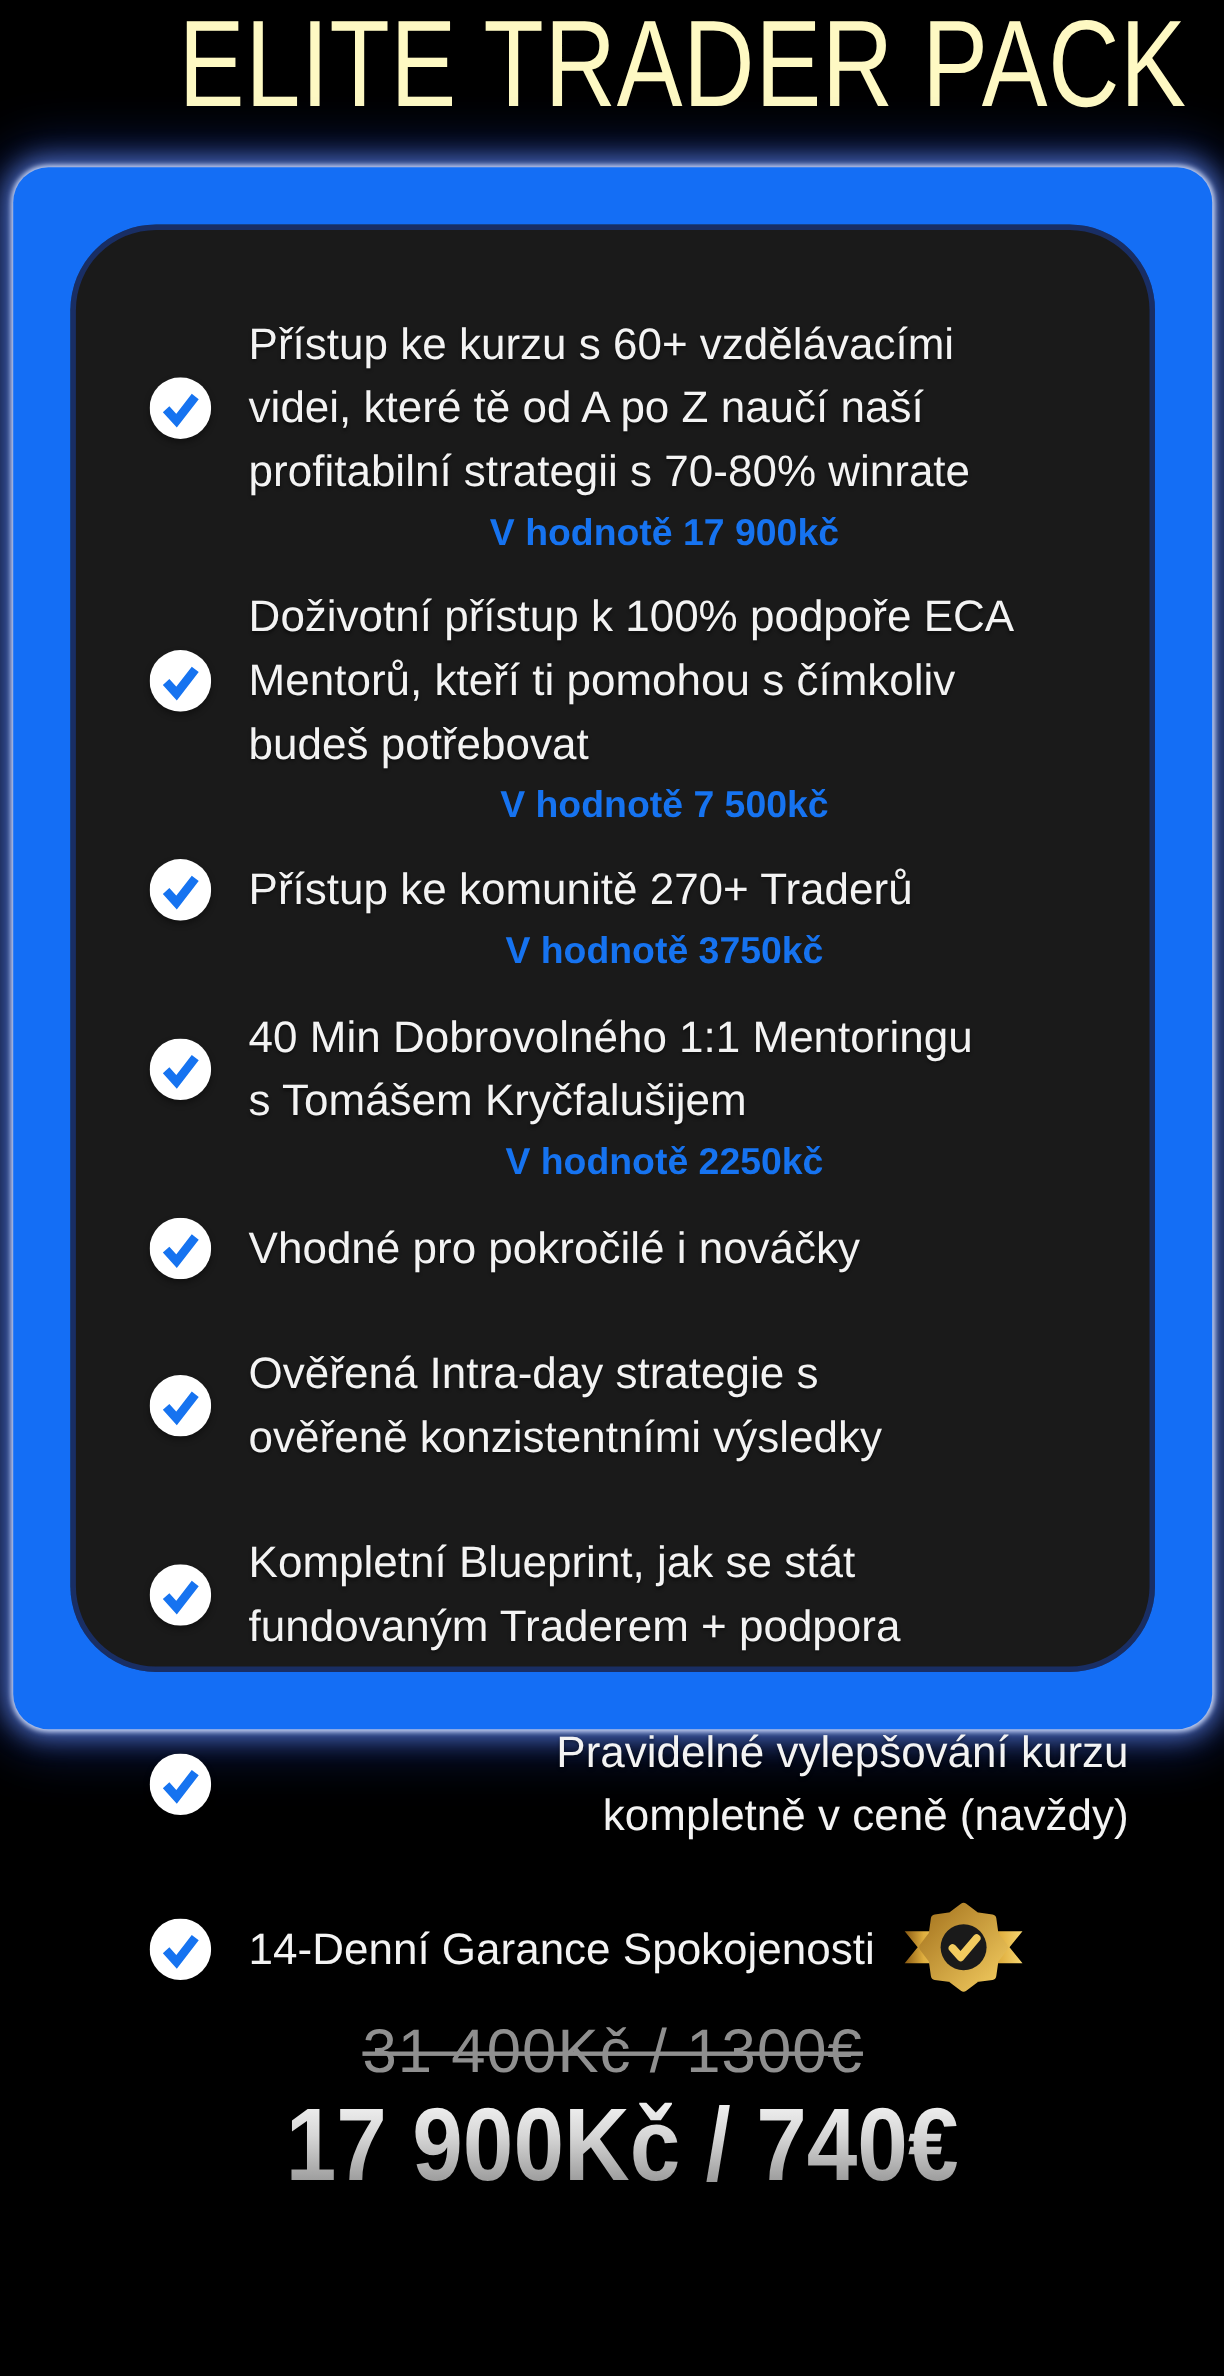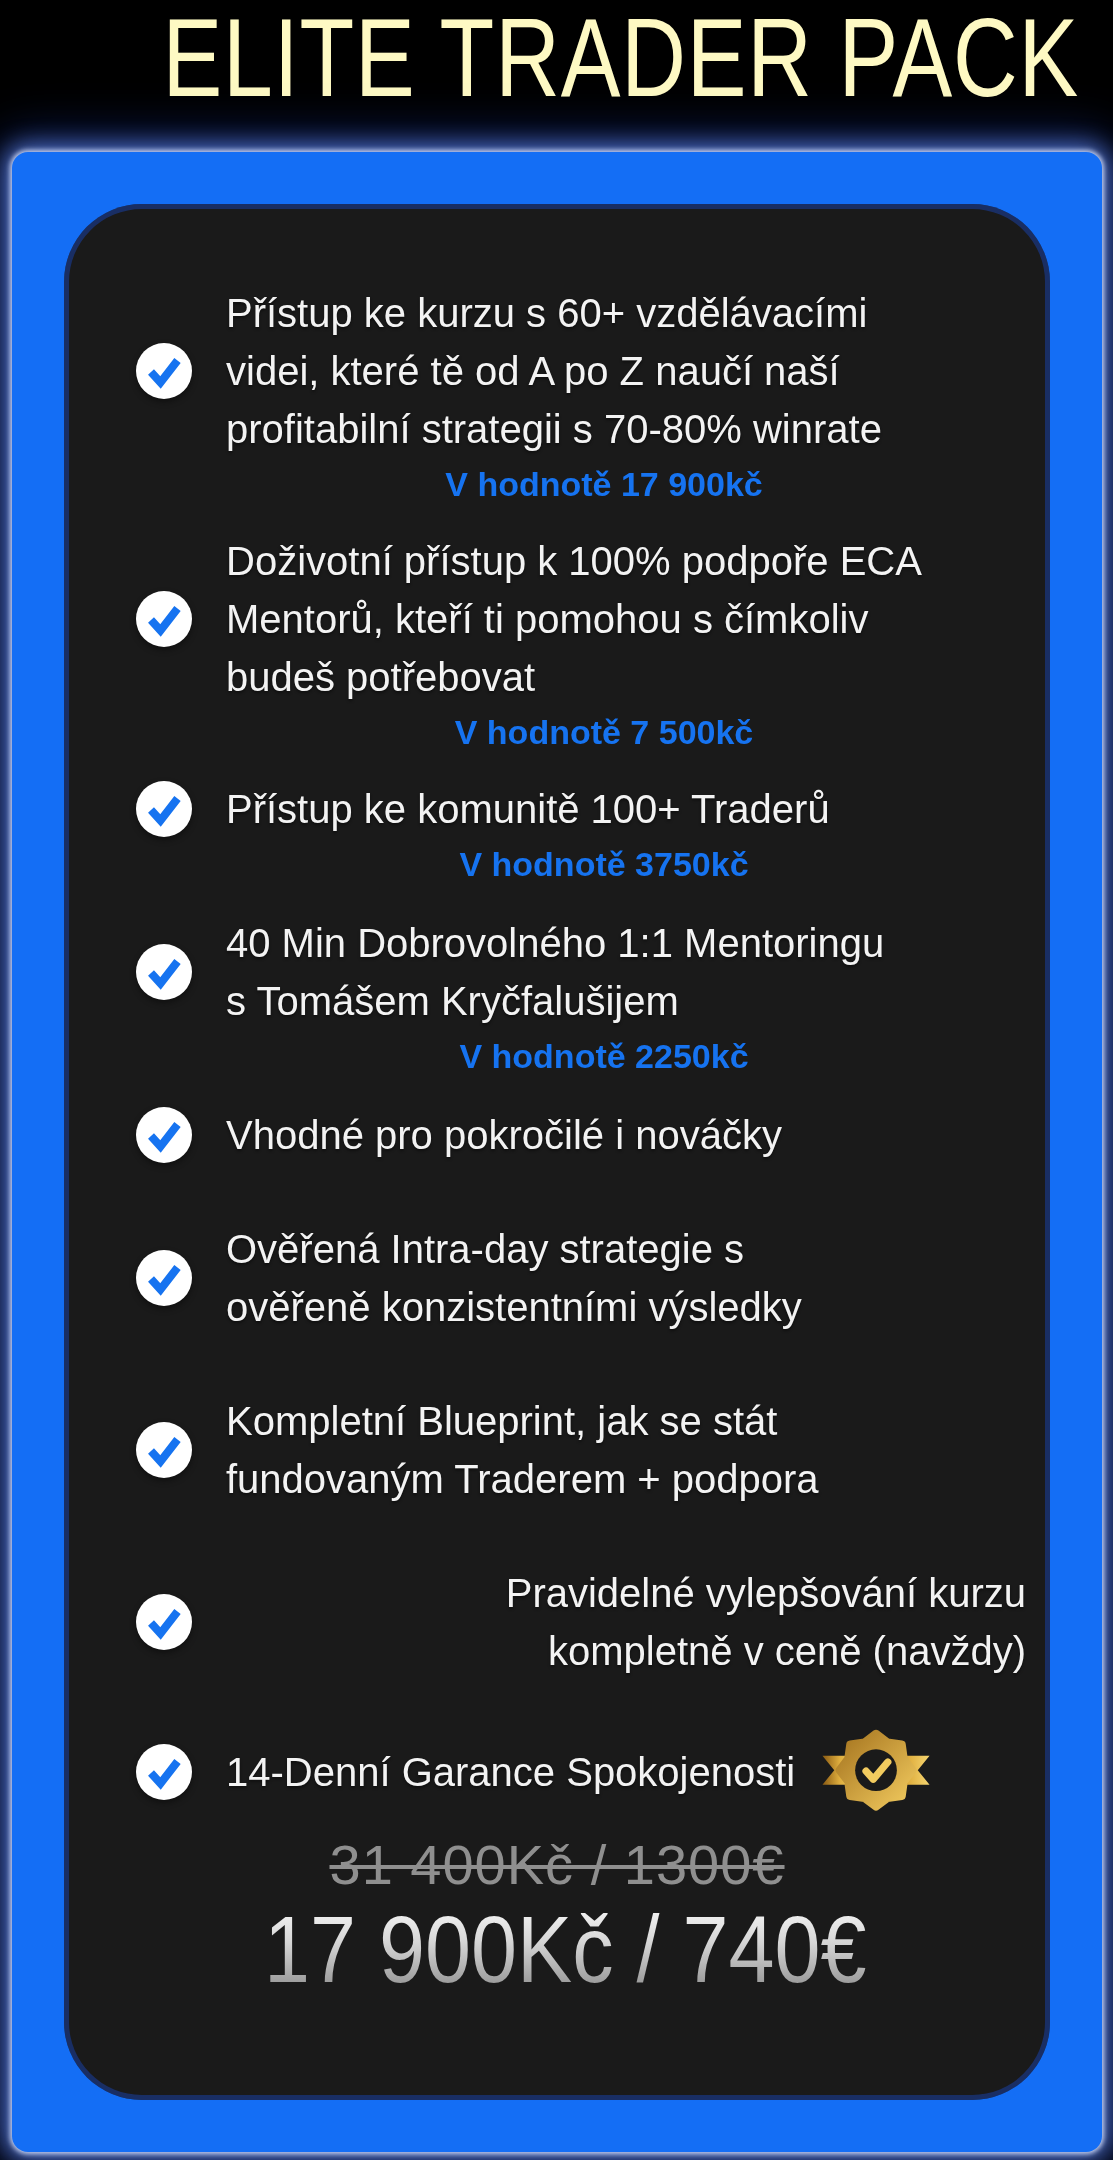--- a/index.html
+++ b/index.html
@@ -26,23 +26,23 @@
   }
   .page-title .condense{
     display:inline-block;
     transform:scaleX(0.80);
     transform-origin:center;
     letter-spacing:1px;
   }
   
   .card{
     position:absolute;left:12px;top:152px;
-    width:1090px;height:2000px;
+    width:1090px;height:1420px;
     background:var(--border-blue);
-    border-radius:16px;
+    border-radius:32px;
     box-shadow:
       0 0 5px 2px rgba(220,230,255,0.85),
       0 0 22px 8px rgba(110,150,255,0.65),
       0 0 48px 16px rgba(40,90,255,0.35);
   }
   .card-inner{
     position:absolute;left:52px;top:52px;right:52px;bottom:52px;
     background:var(--card-bg);
     border-radius:78px;
     box-shadow:inset 0 0 0 5px rgba(25,70,190,0.45);
@@ -76,21 +76,21 @@
   .badge{width:118px;height:96px;flex:none;margin-left:22px;display:inline-block;}
   
   .pricing{margin-top:16px;margin-left:-72px;text-align:center;}
   .old-price{
     color:var(--old-price-gray);
     font-size:56px;line-height:58px;
     text-decoration:line-through;
     text-decoration-thickness:4px;
     letter-spacing:1px;
   }
-  .new-price{margin-top:6px;font-size:94px;line-height:100px;font-weight:400;white-space:nowrap;padding-left:17px;}
+  .new-price{margin-top:6px;font-size:94px;line-height:100px;font-weight:700;white-space:nowrap;padding-left:17px;}
   .new-price .condense{
     display:inline-block;
     transform:scaleX(0.88);
     transform-origin:center;
     background:linear-gradient(180deg,#fbfbfb 0%,#d6d6d6 42%,#858585 100%);
     -webkit-background-clip:text;
     background-clip:text;
     color:transparent;
     letter-spacing:0px;
   }
@@ -130,21 +130,21 @@
       </div>
       <div class="feature-value">V hodnotě 7 500kč</div>
     </div>
 
     <div class="item">
       <div class="item-main">
         <svg class="check" viewBox="0 0 56 56">
           <circle cx="28" cy="28" r="28" fill="#ffffff"></circle>
           <path d="M15 29 L24.5 39.5 L41.5 17.5" fill="none" stroke="var(--accent-blue)" stroke-width="8"></path>
         </svg>
-        <div class="feature-text">Přístup ke komunitě 100+ Traderů</div>
+        <div class="feature-text">Přístup ke komunitě 270+ Traderů</div>
       </div>
       <div class="feature-value">V hodnotě 3750kč</div>
     </div>
 
     <div class="item">
       <div class="item-main">
         <svg class="check" viewBox="0 0 56 56">
           <circle cx="28" cy="28" r="28" fill="#ffffff"></circle>
           <path d="M15 29 L24.5 39.5 L41.5 17.5" fill="none" stroke="var(--accent-blue)" stroke-width="8"></path>
         </svg>

